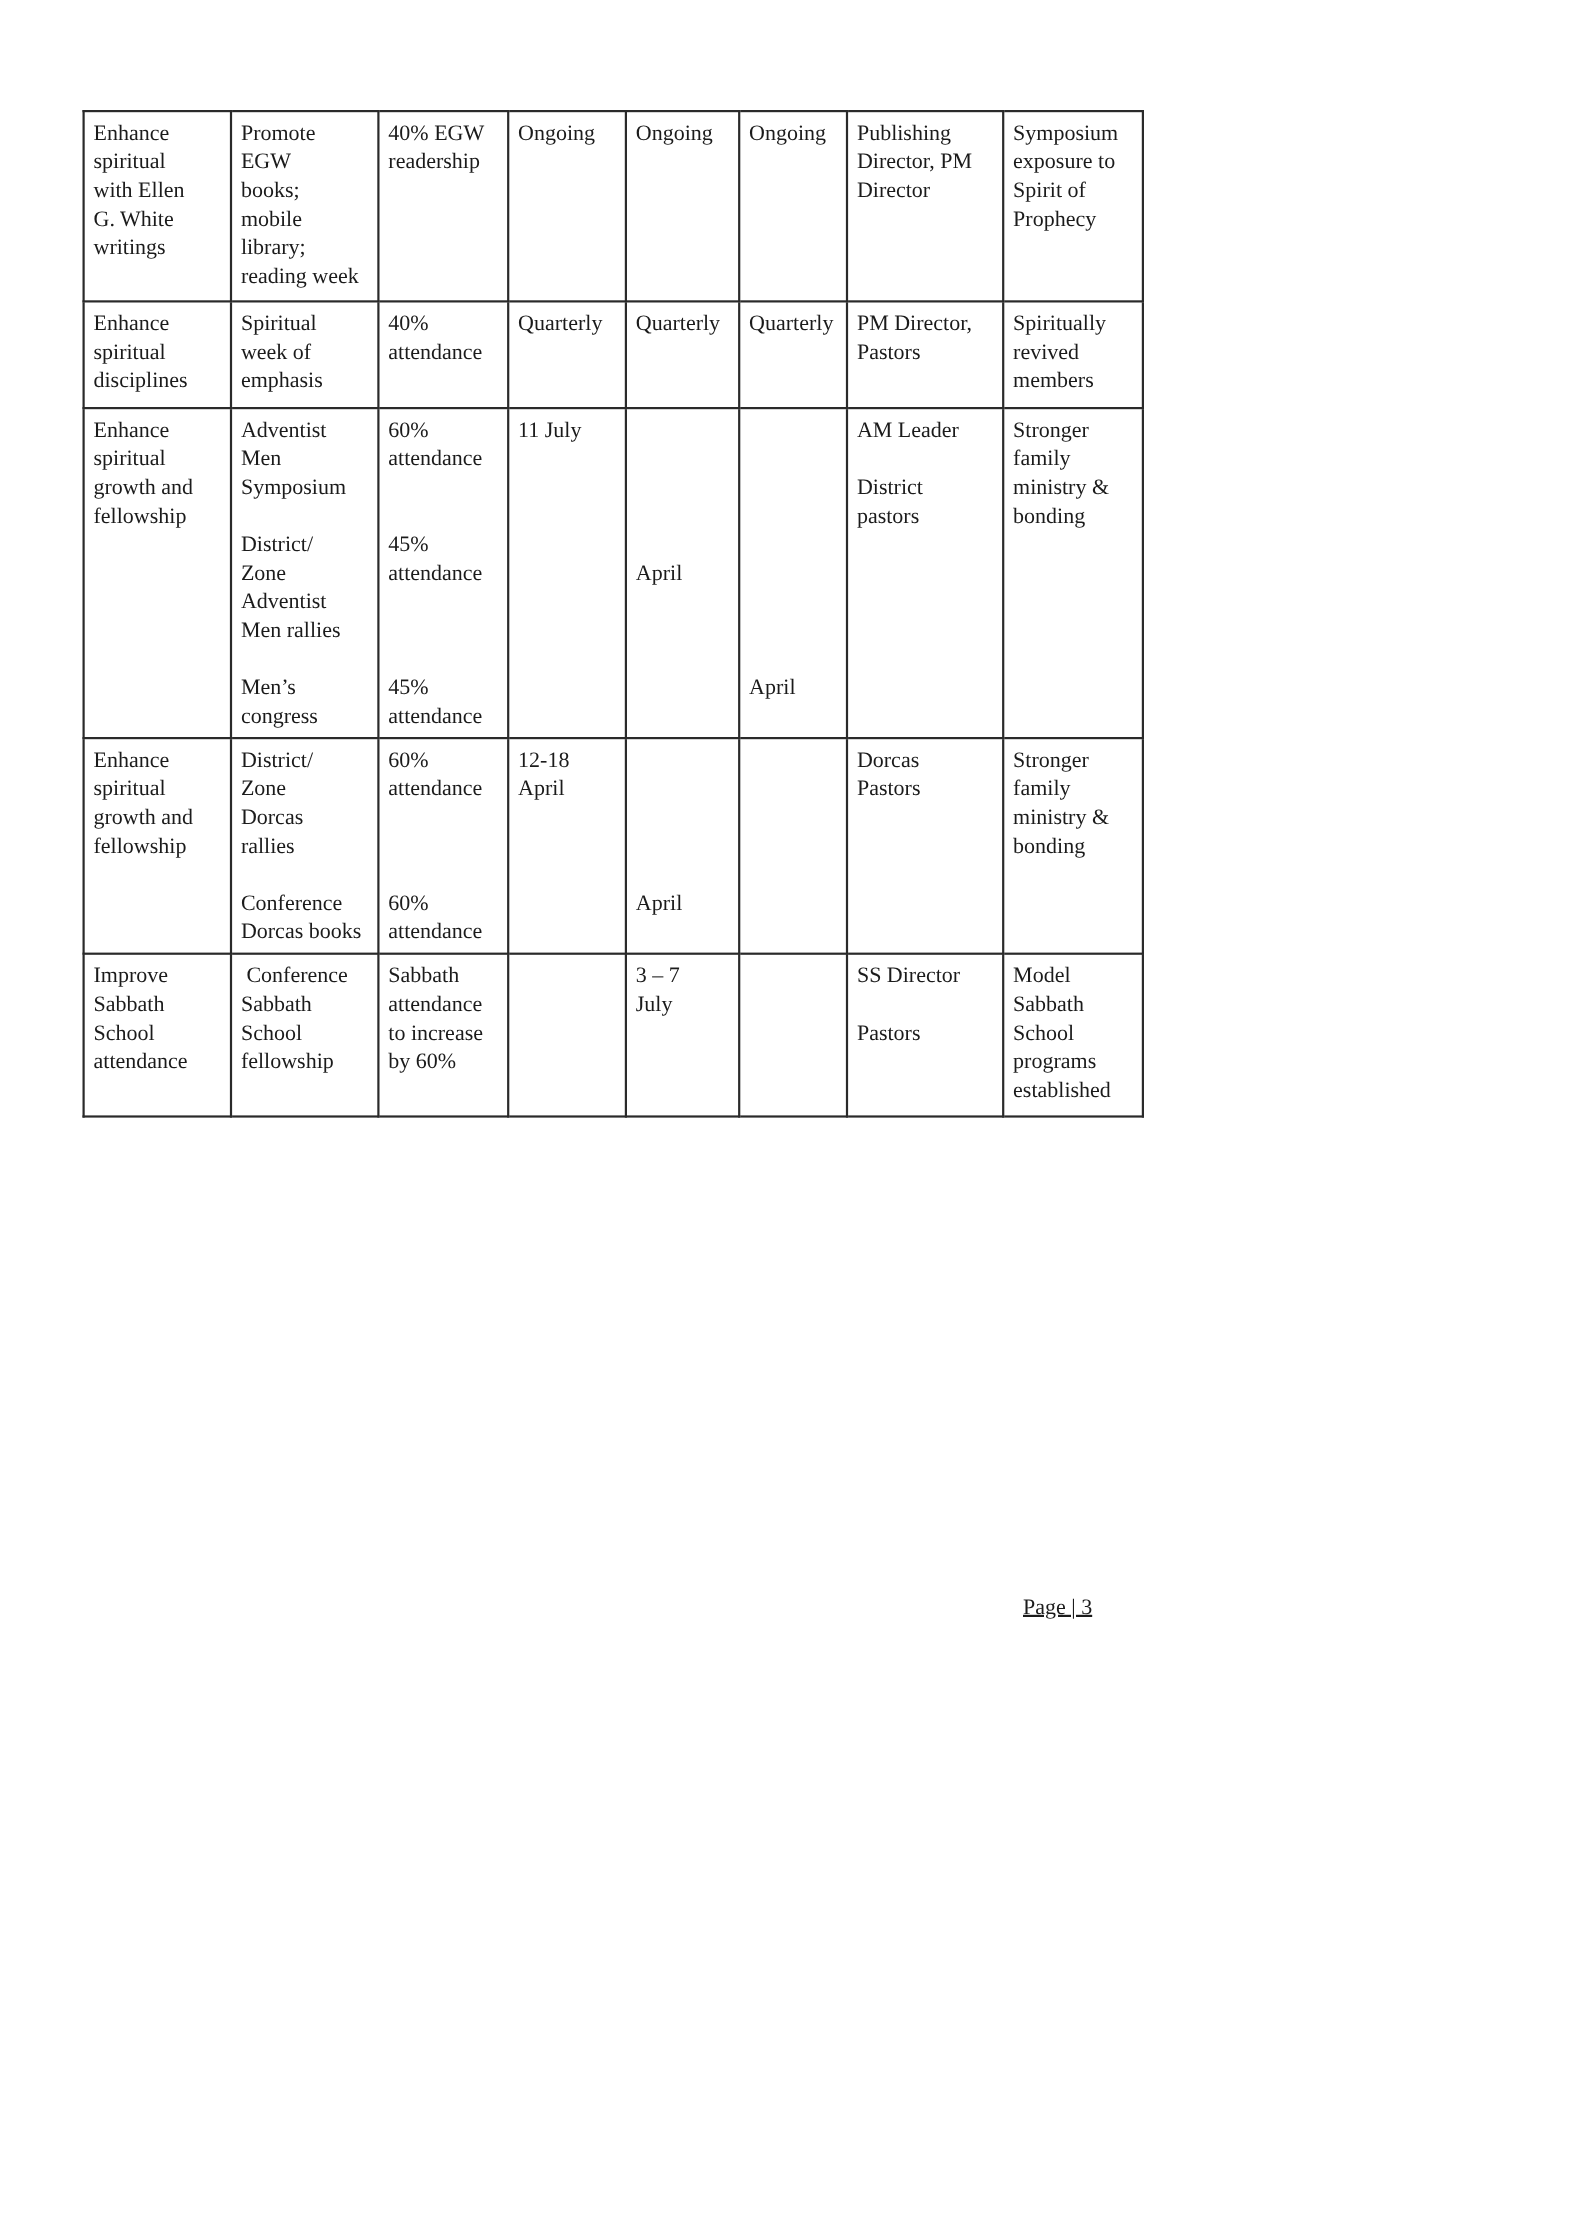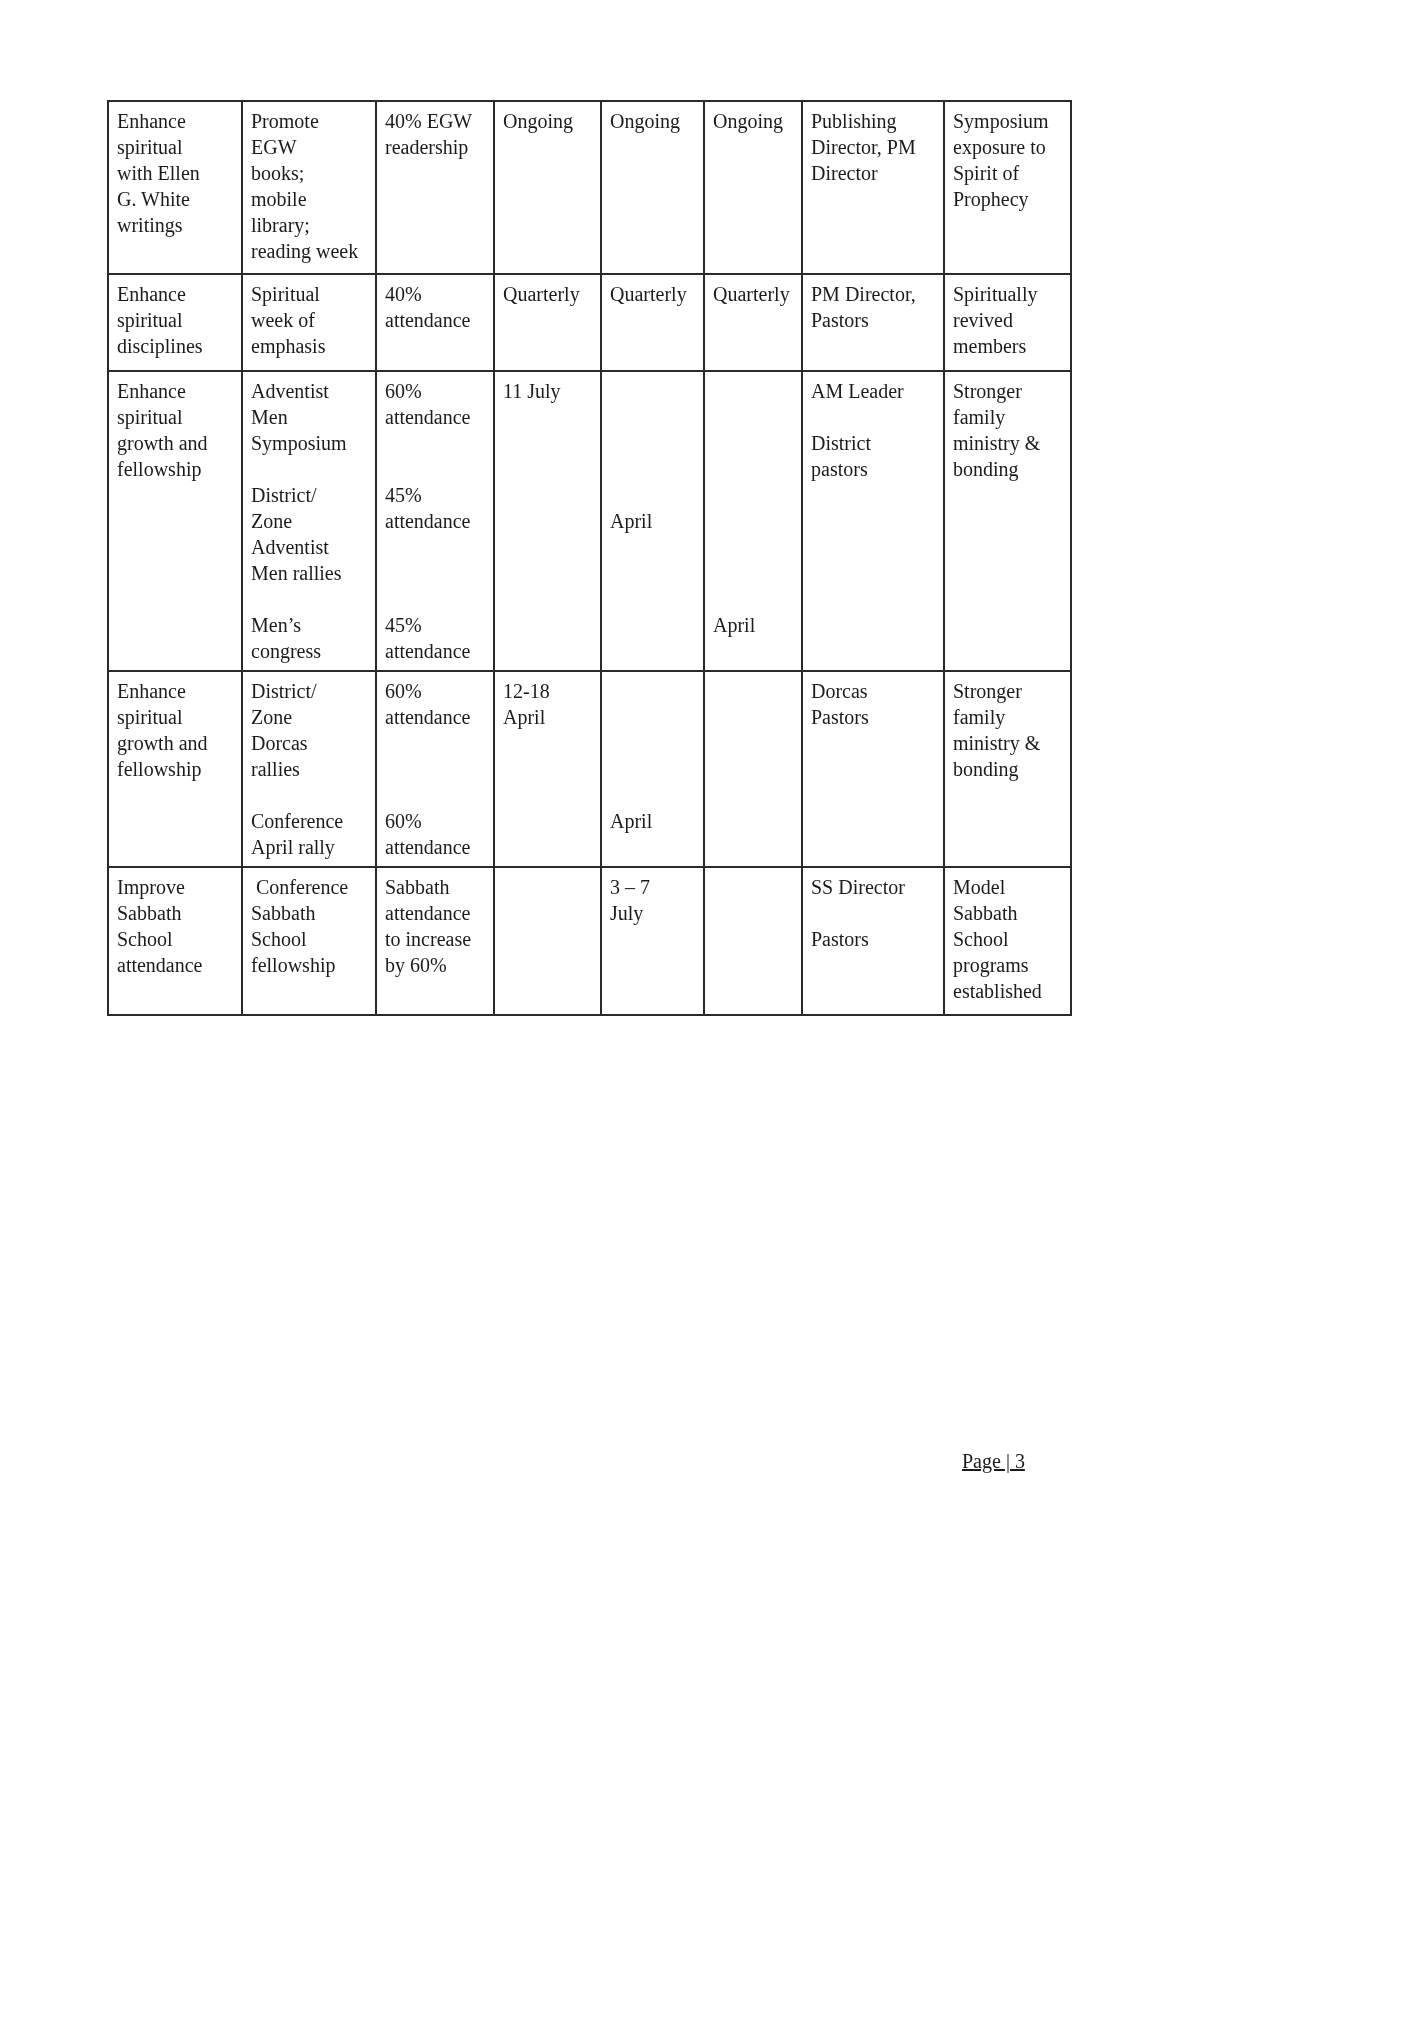--- a/index.html
+++ b/index.html
@@ -8,21 +8,20 @@
     height: 2028px;
     background: #ffffff;
     position: relative;
     font-family: "Liberation Serif", serif;
     color: #1b1b1b;
   }
   .page {
     position: absolute;
     inset: 0;
     background: #ffffff;
-    margin-left: 32px;
   }
   table.plan {
     position: absolute;
     left: 75px;
     top: 100px;
     border-collapse: collapse;
     table-layout: fixed;
   }
   table.plan td {
     border: 2px solid #2a2a2a;
@@ -213,21 +212,21 @@
             <div class="line">growth and</div>
             <div class="line">fellowship</div>
           </td>
           <td>
             <div class="line">District/</div>
             <div class="line">Zone</div>
             <div class="line">Dorcas</div>
             <div class="line">rallies</div>
             <div class="line"></div>
             <div class="line">Conference</div>
-            <div class="line">April rally</div>
+            <div class="line">Dorcas books</div>
           </td>
           <td>
             <div class="line">60%</div>
             <div class="line">attendance</div>
             <div class="line"></div>
             <div class="line"></div>
             <div class="line"></div>
             <div class="line">60%</div>
             <div class="line">attendance</div>
           </td>

